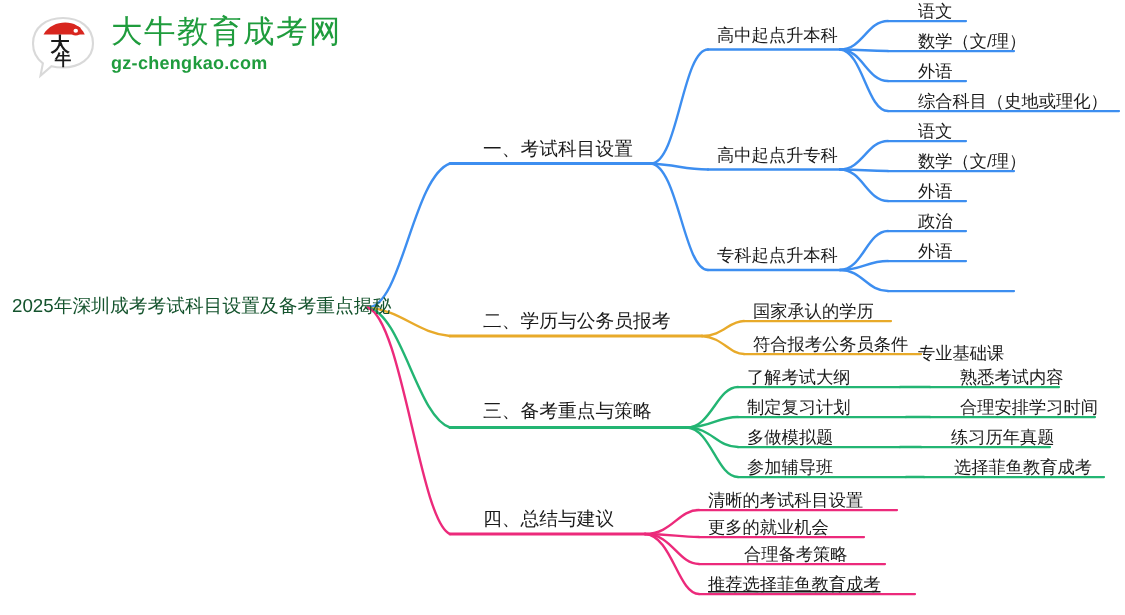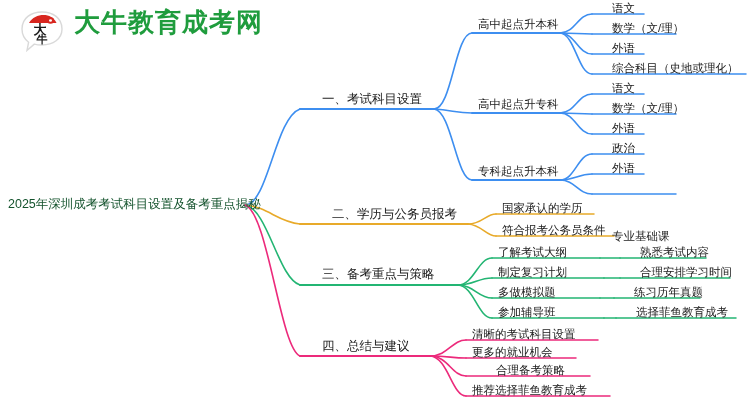--- a/index.html
+++ b/index.html
@@ -11,21 +11,21 @@
     position:relative;
   }
   #stage{position:absolute;left:0;top:0;width:750px;height:410px;}
   svg.links{position:absolute;left:0;top:0;width:750px;height:410px;pointer-events:none;}
 
   
   .logo{position:absolute;left:18px;top:8px;width:240px;height:48px;}
   .logo-mark{position:absolute;left:0;top:2px;width:48px;height:44px;}
   .logo-text{position:absolute;left:56px;top:2px;}
   .logo-cn{
-    font-size:26px;font-weight:bold;color:#1f9c3d;letter-spacing:1px;
+    font-size:21px;font-weight:normal;color:#1f9c3d;letter-spacing:1px;
     line-height:24px;white-space:nowrap;
   }
   .logo-en{
     font-size:12px;font-weight:bold;color:#1f9c3d;letter-spacing:.2px;
     line-height:16px;white-space:nowrap;
   }
 
   
   .node{position:absolute;white-space:nowrap;color:#222;}
   .root{
@@ -49,20 +49,21 @@
                  C21 35 18.5 34.7 16.3 34.1 L9 40.5 L10.6 32.2 C6.6 29.2 4 24.6 4 19 Z" fill="#ffffff" stroke="#d9d9d9" stroke-width="1.4"></path>
         <path d="M11 13 C14 7.5 20 5 25.5 5 C31 5 36 7.5 38.5 13 Z" fill="#d8261f"></path>
         <ellipse cx="32.5" cy="10.5" rx="3.6" ry="3.2" fill="#d8261f"></ellipse>
         <ellipse cx="32.5" cy="10.5" rx="1.5" ry="1.3" fill="#ffffff"></ellipse>
         <text x="22" y="24" font-family="'Liberation Sans',sans-serif" font-size="13" font-weight="bold" fill="#1a1a1a" text-anchor="middle">大</text>
         <text x="24" y="33" font-family="'Liberation Sans',sans-serif" font-size="11" font-weight="bold" fill="#1a1a1a" text-anchor="middle">牛</text>
       </svg>
     </div>
     <div class="logo-text">
       <div class="logo-cn">大牛教育成考网</div>
+      <div class="logo-en">gz-chengkao.com</div>
     </div>
   </div>
 
   <svg class="links" viewBox="0 0 750 410">
     <g fill="none" stroke-width="1.6" stroke-linecap="round">
 
       <path d="M245 205 C268 205 275 118 300 109" stroke="#3d8ef0"></path>
       <path d="M245 205 C268 207 278 222 300 224" stroke="#e8aa2a"></path>
       <path d="M245 205 C268 209 278 278 300 285" stroke="#23b573"></path>
       <path d="M245 205 C268 212 280 348 300 356" stroke="#ec2a7b"></path>
@@ -151,36 +152,36 @@
   <div class="node lvl3" style="left:612px;top:61px;">综合科目（史地或理化）</div>
 
   <div class="node lvl3" style="left:612px;top:81px;">语文</div>
   <div class="node lvl3" style="left:612px;top:101px;">数学（文/理）</div>
   <div class="node lvl3" style="left:612px;top:121px;">外语</div>
 
   <div class="node lvl3" style="left:612px;top:141px;">政治</div>
   <div class="node lvl3" style="left:612px;top:161px;">外语</div>
   <div class="node lvl3" style="left:612px;top:181px;margin-top:48px;">专业基础课</div>
 
-  <div class="node lvl1" style="left:332px;top:206px;">二、学历与公务员报考</div>
+  <div class="node lvl1" style="left:322px;top:206px;">二、学历与公务员报考</div>
   <div class="node lvl2" style="left:502px;top:201px;">国家承认的学历</div>
   <div class="node lvl2" style="left:502px;top:223px;">符合报考公务员条件</div>
 
   <div class="node lvl1" style="left:322px;top:267px;font-family:Liberation Mono, monospace;">三、备考重点与策略</div>
 
   <div class="node lvl2" style="left:498px;top:245px;">了解考试大纲</div>
   <div class="node lvl2" style="left:498px;top:265px;">制定复习计划</div>
   <div class="node lvl2" style="left:498px;top:285px;">多做模拟题</div>
   <div class="node lvl2" style="left:498px;top:305px;">参加辅导班</div>
 
   <div class="node lvl3" style="left:640px;top:245px;">熟悉考试内容</div>
   <div class="node lvl3" style="left:640px;top:265px;">合理安排学习时间</div>
   <div class="node lvl3" style="left:634px;top:285px;">练习历年真题</div>
   <div class="node lvl3" style="left:636px;top:305px;">选择菲鱼教育成考</div>
 
   <div class="node lvl1" style="left:322px;top:338px;">四、总结与建议</div>
 
   <div class="node lvl2" style="left:472px;top:327px;">清晰的考试科目设置</div>
   <div class="node lvl2" style="left:472px;top:345px;">更多的就业机会</div>
   <div class="node lvl2" style="left:496px;top:363px;">合理备考策略</div>
-  <div class="node lvl2" style="left:472px;top:383px;">推荐选择菲鱼教育成考</div>
+  <div class="node lvl2" style="left:472px;top:383px;text-decoration:underline;">推荐选择菲鱼教育成考</div>
 
 </div>
 
 </body></html>

